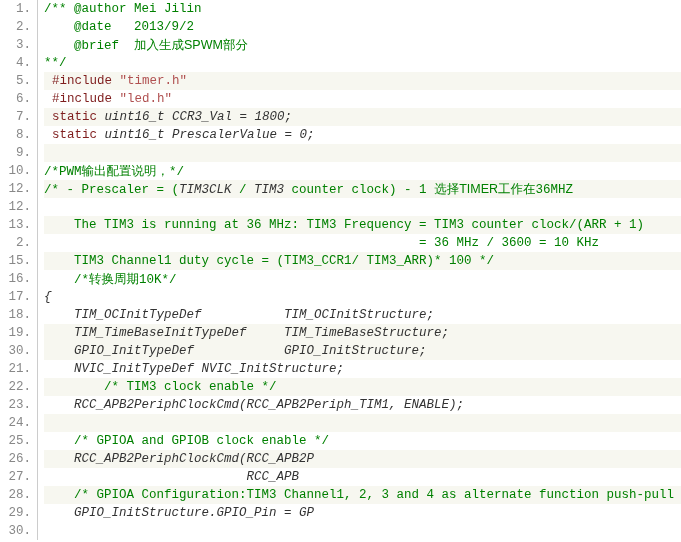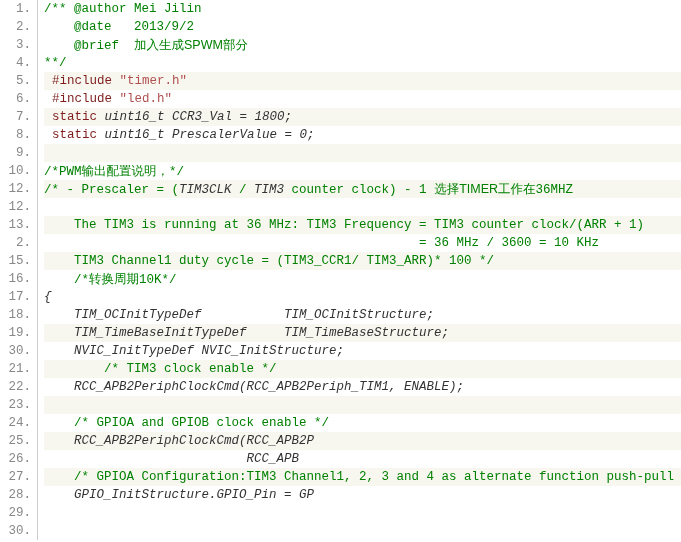--- a/index.html
+++ b/index.html
@@ -94,20 +94,21 @@
       <div class="line"><span class="c-comment">/*PWM</span><span class="c-zh">输出配置说明，</span><span class="c-comment">*/</span></div>
       <div class="line highlight"><span class="c-comment">/* - Prescaler = (</span><span class="c-ident">TIM3CLK</span><span class="c-comment"> / </span><span class="c-ident">TIM3</span><span class="c-comment"> counter clock</span><span class="c-comment">) - 1 </span><span class="c-zh">选择TIMER工作在</span><span class="c-comment">36MHZ</span></div>
       <div class="line">&nbsp;</div>
       <div class="line highlight"><span class="c-comment">    The TIM3 is running at 36 MHz: TIM3 Frequency = TIM3 counter clock/(ARR + 1)</span></div>
       <div class="line"><span class="c-comment">                                                  = 36 MHz / 3600 = 10 KHz</span></div>
       <div class="line highlight"><span class="c-comment">    TIM3 Channel1 duty cycle = (TIM3_CCR1/ TIM3_ARR)* 100 */</span></div>
       <div class="line"><span class="c-comment">    /*</span><span class="c-zh">转换周期</span><span class="c-comment">10K*/</span></div>
       <div class="line"><span class="c-ident">{</span></div>
       <div class="line"><span class="c-ident">    TIM_OCInitTypeDef           TIM_OCInitStructure;</span></div>
       <div class="line highlight"><span class="c-ident">    TIM_TimeBaseInitTypeDef     TIM_TimeBaseStructure;</span></div>
+      <div class="line highlight"><span class="c-ident">    GPIO_InitTypeDef            GPIO_InitStructure;</span></div>
       <div class="line"><span class="c-ident">    NVIC_InitTypeDef NVIC_InitStructure;</span></div>
       <div class="line highlight"><span class="c-comment">        /* TIM3 clock enable */</span></div>
       <div class="line"><span class="c-ident">    RCC_APB2PeriphClockCmd(RCC_APB2Periph_TIM1, ENABLE);</span></div>
       <div class="line highlight">&nbsp;</div>
       <div class="line"><span class="c-comment">    /* GPIOA and GPIOB clock enable */</span></div>
       <div class="line highlight"><span class="c-ident">    RCC_APB2PeriphClockCmd(RCC_APB2P</span></div>
       <div class="line"><span class="c-ident">                           RCC_APB</span></div>
       <div class="line highlight"><span class="c-comment">    /* GPIOA Configuration:TIM3 Channel1, 2, 3 and 4 as alternate function push-pull */</span></div>
       <div class="line"><span class="c-ident">    GPIO_InitStructure.GPIO_Pin = GP</span></div>
     </div>

